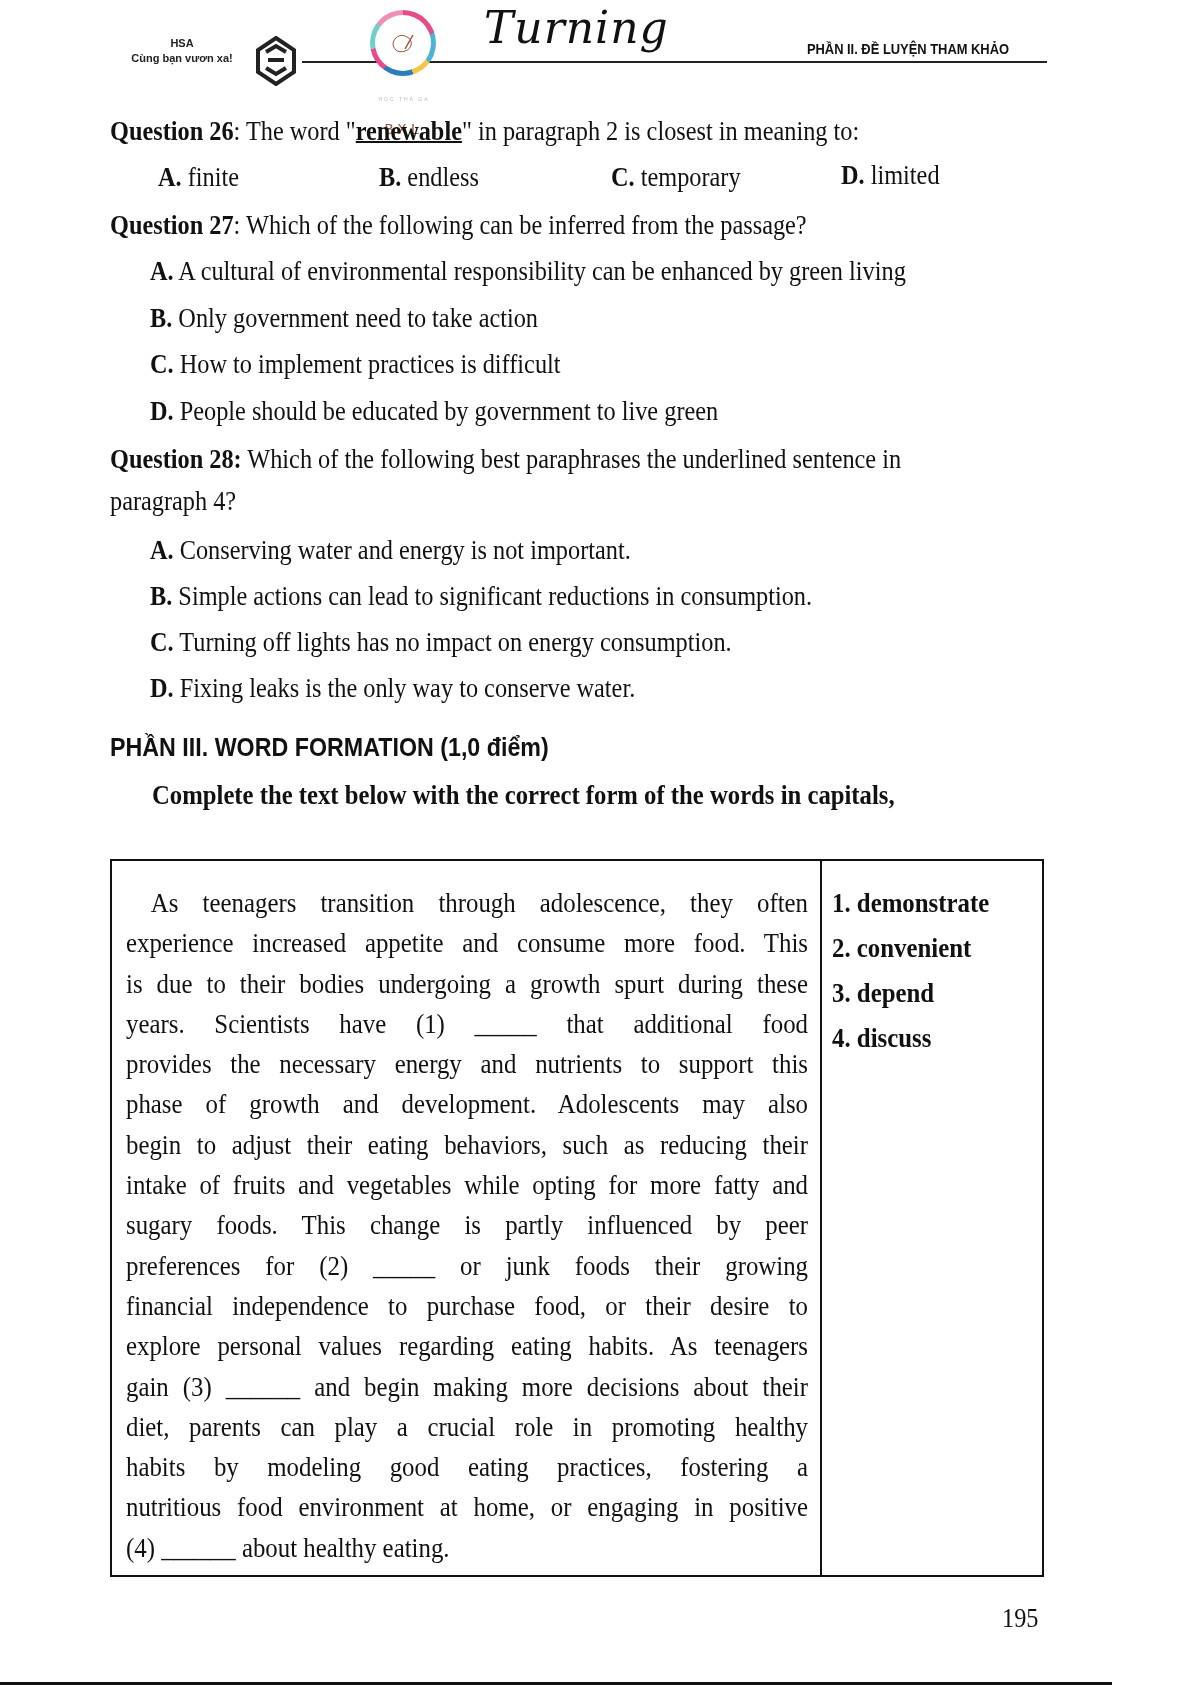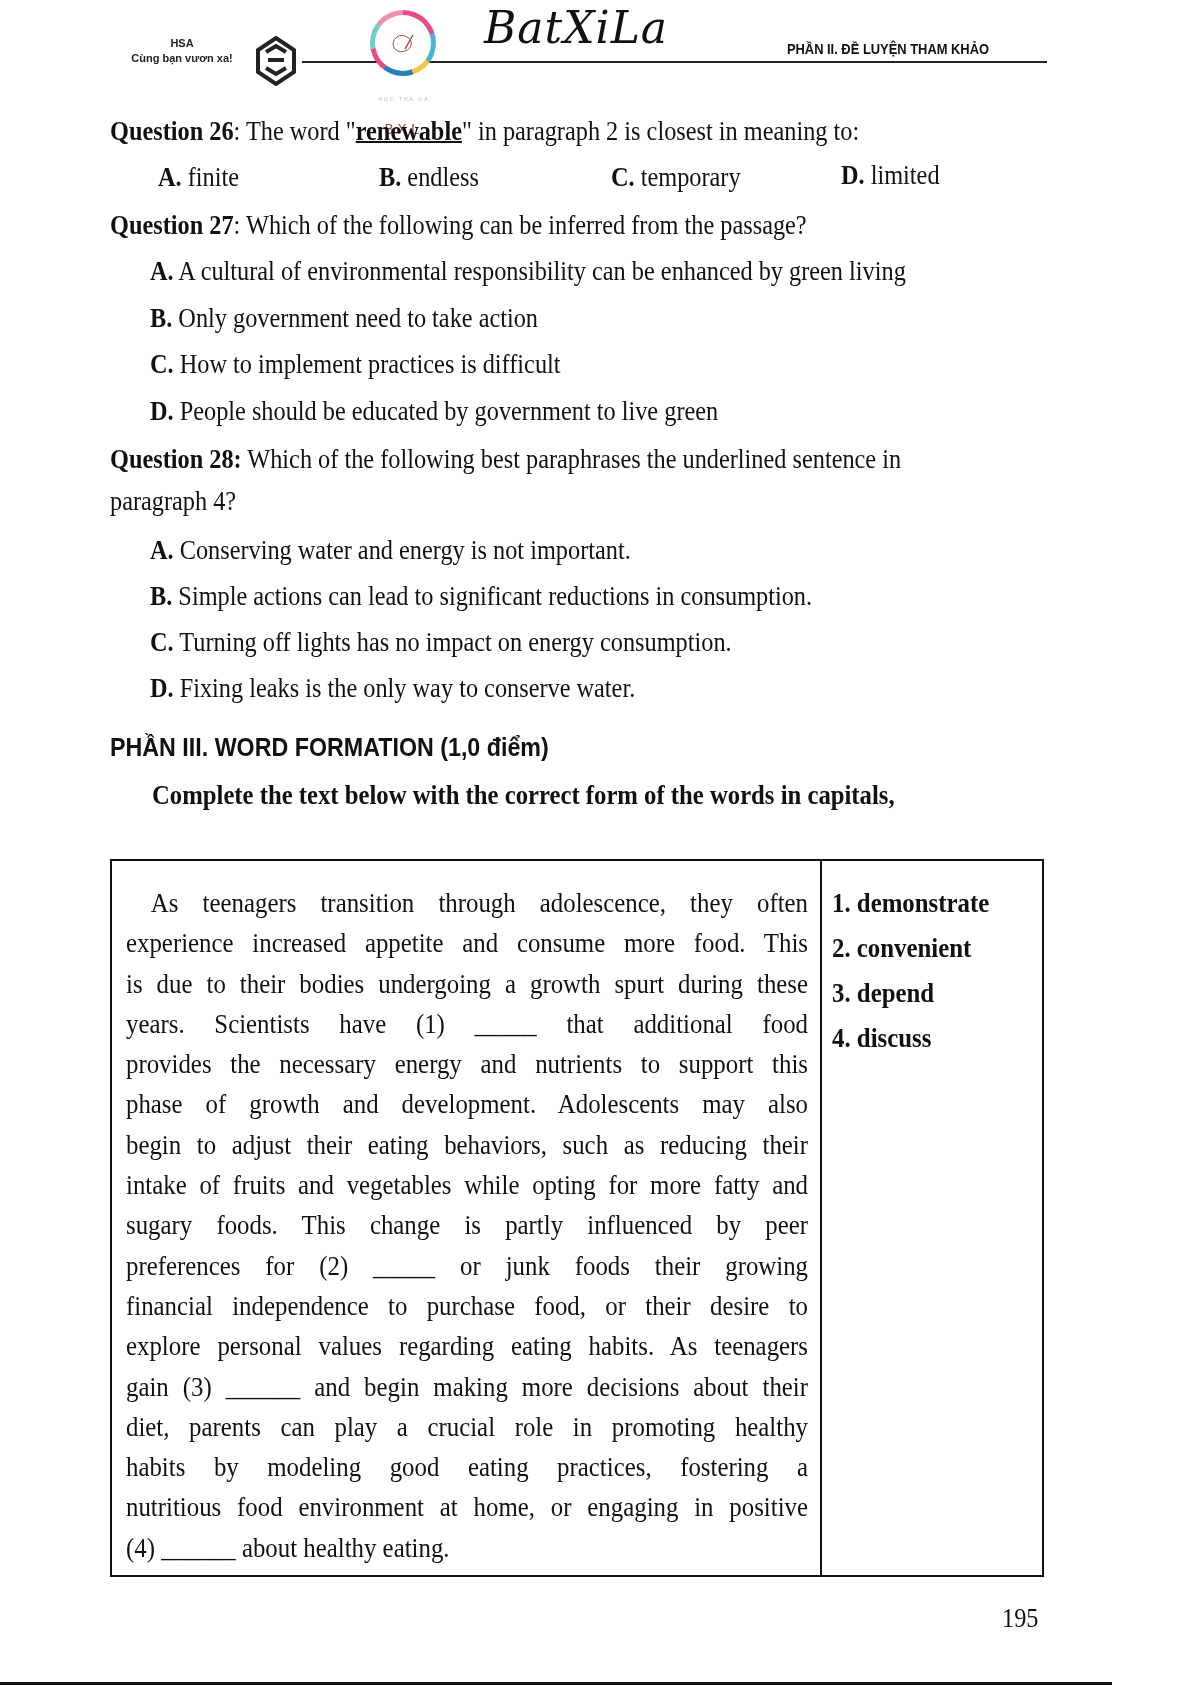--- a/index.html
+++ b/index.html
@@ -1,20 +1,20 @@
 <!DOCTYPE html>
 <html><head>
 <meta charset="utf-8">
 <style>
   html, body { margin: 0; padding: 0; background: #ffffff; }
   body { width: 1192px; height: 1685px; position: relative; overflow: hidden;
          font-family: "Liberation Serif", "DejaVu Serif", serif; color: #111; }
 
   
-  .header { position: absolute; left: 0; top: 0; width: 1132px; height: 110px; }
+  .header { position: absolute; left: 0; top: 0; width: 1132px; height: 110px; padding-left: 20px; }
   .hsa-text { position: absolute; left: 112px; top: 36px; width: 140px; text-align: center;
               font-family: "Liberation Sans", "DejaVu Sans", sans-serif; font-weight: bold;
               font-size: 11px; line-height: 15px; color: #222; }
   .hsa-logo { position: absolute; left: 256px; top: 36px; width: 40px; height: 50px; }
   .header-line { position: absolute; left: 302px; top: 61px; width: 745px; height: 2px; background: #222; }
   .bxl-badge { position: absolute; left: 370px; top: 10px; width: 66px; height: 66px; border-radius: 50%;
                border: 5px solid transparent; box-sizing: border-box;
                background: linear-gradient(#fff,#fff) padding-box,
                            conic-gradient(#e94b8a 0 20%, #4ab3d6 20% 35%, #f4c542 35% 45%, #2a7fb8 45% 60%,
                                           #e94b8a 60% 72%, #6fd0c8 72% 85%, #f08fb5 85% 100%) border-box; }
@@ -70,21 +70,21 @@
   </svg>
   <div class="header-line"></div>
   <div class="bxl-badge">
     <svg width="28" height="28" viewBox="0 0 28 28">
       <path d="M4 16 C4 8 12 4 18 8 C24 10 24 20 16 22 C10 24 6 22 4 16 Z" fill="none" stroke="#a0523d" stroke-width="1"></path>
       <path d="M16 20 L24 6" stroke="#a0523d" stroke-width="1.5"></path>
     </svg>
   </div>
   <div class="bxl-name">BXL</div>
   <div class="bxl-sub">HỌC THẢ GA</div>
-  <div class="brand-script">BatXiLa</div>
+  <div class="brand-script">Turning</div>
   <div class="section-header">PHẦN II. ĐỀ LUYỆN THAM KHẢO</div>
 </div>
 
 <div class="q-title" style="top:116px;">
   <b>Question 26</b><span>: The word "</span><span class="underline-word">renewable</span><span>" in paragraph 2 is closest in meaning to:</span>
 </div>
 <div class="opt" style="left:158px; top:162px;"><b>A.</b><span> finite</span></div>
 <div class="opt" style="left:379px; top:162px;"><b>B.</b><span> endless</span></div>
 <div class="opt" style="left:611px; top:162px;"><b>C.</b><span> temporary</span></div>
 <div class="opt" style="left:841px; top:160px;"><b>D.</b><span> limited</span></div>

